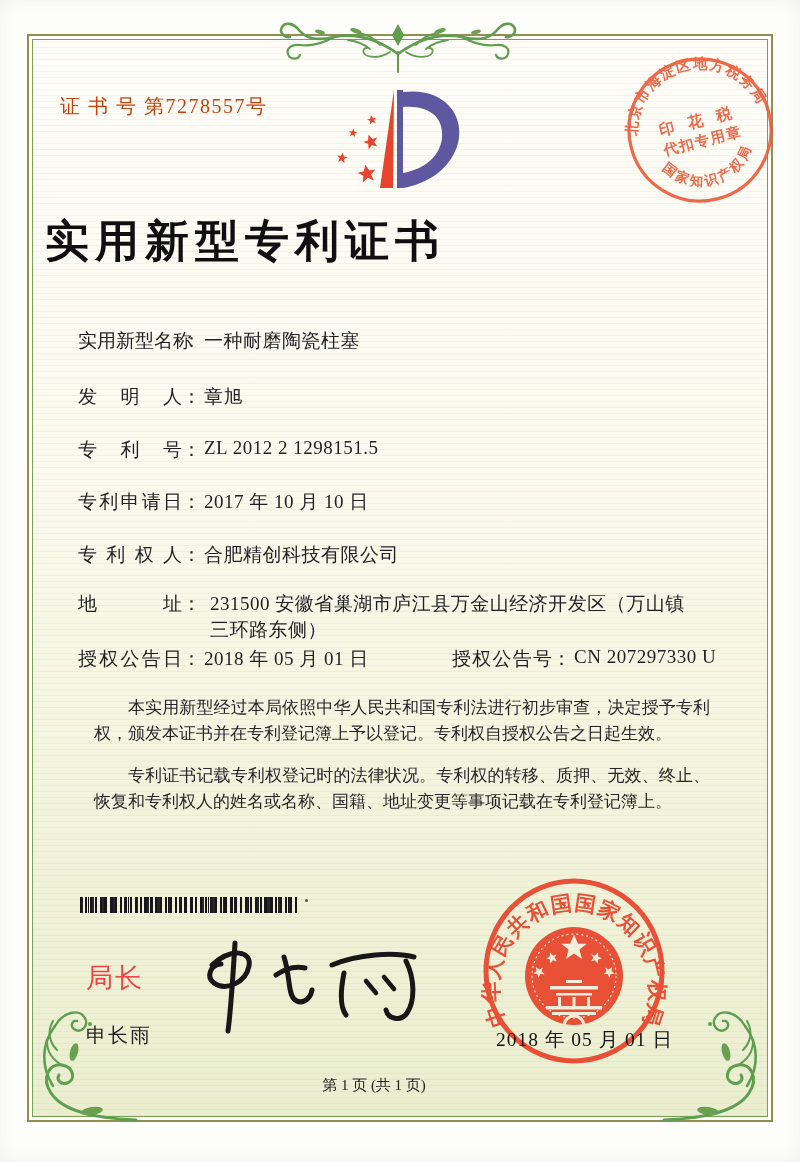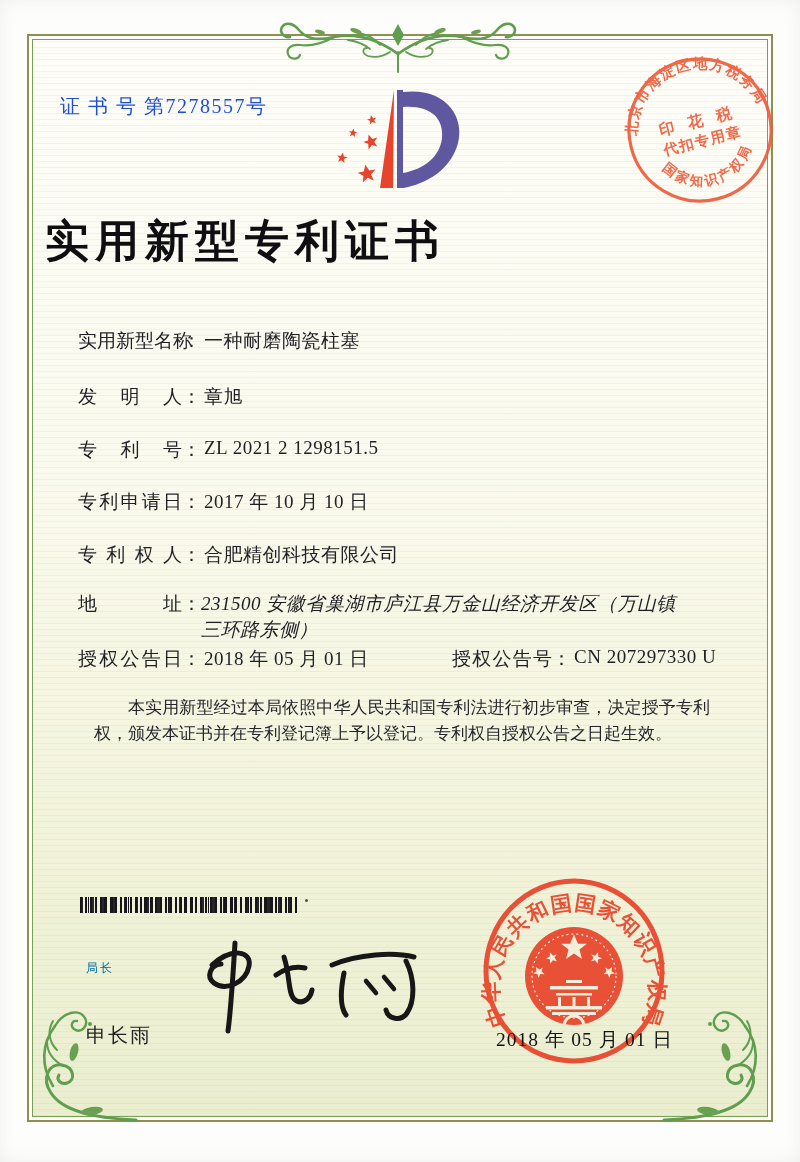--- a/index.html
+++ b/index.html
@@ -20,56 +20,56 @@
     border:1px solid #76a058;
   }
   .texture {
     position:absolute; left:4px; top:4px; right:4px; bottom:4px;
     background:
       repeating-linear-gradient(0deg, rgba(150,175,100,.10) 0 1px, rgba(255,255,255,0) 1px 6px),
       linear-gradient(180deg, #fefdf8 0%, #fbfaee 40%, #f2f3da 75%, #eaeecf 100%);
   }
   
   .cert-no {
-    position:absolute; left:60px; top:93px; font-size:20px; color:#1d4ed8;
+    position:absolute; left:60px; top:93px; font-size:20px; color:#c2410c;
     letter-spacing:1.5px;
   }
   .title {
     position:absolute; left:27px; width:788px; top:212px; text-align:left;
     font-size:44px; font-weight:bold; color:#0f0f12; letter-spacing:6px;
     padding-left:18px;
   }
   .fields { position:absolute; left:78px; top:0; width:660px; }
   .frow { position:absolute; left:0; font-size:19px; color:#1f1f24; white-space:nowrap; }
   .flabel {
     display:inline-block; width:104px; text-align:justify; text-align-last:justify;
     vertical-align:top;
   }
   .fcolon { display:inline-block; vertical-align:top; }
   .fvalue { display:inline-block; margin-left:3px; vertical-align:top; letter-spacing:.5px; }
-  .addr-lines { display:inline-block; vertical-align:top; white-space:normal; width:500px; line-height:26px; letter-spacing:.5px;font-style:italic; }
+  .addr-lines { display:inline-block; margin-left:9px; vertical-align:top; white-space:normal; width:500px; line-height:26px; letter-spacing:.5px; }
   .grant-right { position:absolute; left:374px; top:0; white-space:nowrap; }
   .paras {
     position:absolute; left:78px; top:679px; width:648px;
     font-size:17px; line-height:26px; color:#26262a; text-align:justify;
   }
   .paras p { text-indent:2em; margin:16px; }
   
   .barcode {
     position:absolute; left:80px; top:897px; width:220px; height:16px;
     background-image:
       repeating-linear-gradient(90deg,#15151a 0 2px,rgba(0,0,0,0) 2px 5px),
       repeating-linear-gradient(90deg,#15151a 0 1px,rgba(0,0,0,0) 1px 8px),
       repeating-linear-gradient(90deg,rgba(21,21,26,.92) 0 3px,rgba(0,0,0,0) 3px 11px);
   }
   .barcode::after{
     content:""; position:absolute; right:-8px; top:2px; width:3px; height:3px;
     background:#55514a; border-radius:50%;
   }
-  .signer-title { position:absolute; left:86px; top:960px; font-size:12px; color:#0369a1; font-family:Liberation Mono, monospace; letter-spacing:2px; }
+  .signer-title { position:absolute; left:86px; top:960px; font-size:27px; color:#ef4444; font-family:Liberation Mono, monospace; letter-spacing:2px; }
   .signer-name  { position:absolute; left:86px; top:998px; font-size:20px; color:#222; font-family:"Liberation Sans","DejaVu Sans",sans-serif; letter-spacing:2px;margin-top:24px; }
   .signature-svg { position:absolute; left:198px; top:935px; }
   .seal-svg { position:absolute; left:478px; top:876px; }
   .seal-date {
     position:absolute; left:496px; top:1026px; font-size:19.5px; color:#131313;
     letter-spacing:1px; white-space:nowrap;
   }
   .footer {
     position:absolute; left:0; right:52px; top:1076px; text-align:center;
     font-size:15px; color:#222;
@@ -166,41 +166,42 @@
   <div class="title">实用新型专利证书</div>
 
   <div class="fields">
     <div class="frow" style="top:328px">
       <span class="flabel">实用新型名称</span><span class="fcolon">：</span><span class="fvalue">一种耐磨陶瓷柱塞</span>
     </div>
     <div class="frow" style="top:384px">
       <span class="flabel">发明人</span><span class="fcolon">：</span><span class="fvalue">章旭</span>
     </div>
     <div class="frow" style="top:437px">
-      <span class="flabel">专利号</span><span class="fcolon">：</span><span class="fvalue">ZL 2021 2 1298151.5</span>
+      <span class="flabel">专利号</span><span class="fcolon">：</span><span class="fvalue">ZL 2012 2 1298151.5</span>
     </div>
     <div class="frow" style="top:489px">
       <span class="flabel">专利申请日</span><span class="fcolon">：</span><span class="fvalue">2017 年 10 月 10 日</span>
     </div>
     <div class="frow" style="top:542px">
       <span class="flabel">专利权人</span><span class="fcolon">：</span><span class="fvalue">合肥精创科技有限公司</span>
     </div>
     <div class="frow" style="top:591px">
       <span class="flabel">地址</span><span class="fcolon">：</span><span class="addr-lines"><span>231500 安徽省巢湖市庐江县万金山经济开发区（万山镇</span><br><span>三环路东侧）</span></span>
     </div>
     <div class="frow" style="top:646px">
       <span class="flabel">授权公告日</span><span class="fcolon">：</span><span class="fvalue">2018 年 05 月 01 日</span>
       <span class="grant-right">
         <span class="flabel" style="width:100px">授权公告号</span><span class="fcolon">：</span><span class="fvalue">CN 207297330 U</span>
       </span>
     </div>
   </div>
 
   <div class="paras">
     <p>本实用新型经过本局依照中华人民共和国专利法进行初步审查，决定授予专利权，颁发本证书并在专利登记簿上予以登记。专利权自授权公告之日起生效。</p>
+    <p>专利证书记载专利权登记时的法律状况。专利权的转移、质押、无效、终止、恢复和专利权人的姓名或名称、国籍、地址变更等事项记载在专利登记簿上。</p>
   </div>
 
   <div class="barcode"></div>
 
   <div class="signer-title">局长</div>
   <div class="signer-name">申长雨</div>
 
   <svg class="signature-svg" width="230" height="100" viewBox="0 0 230 100">
     <g fill="none" stroke="#171717" stroke-width="5" stroke-linecap="round" stroke-linejoin="round">
       <path d="M14,30 C34,12 54,16 51,31 C48,47 28,57 16,48 C8,42 12,30 23,29"></path>
@@ -247,14 +248,15 @@
             <rect x="74" y="136" width="44" height="3"></rect>
           </g>
           <circle cx="96" cy="150" r="10" fill="none" stroke="#f6eedc" stroke-width="3"></circle>
         </g>
       </g>
     </g>
   </svg>
 
   <div class="seal-date">2018 年 05 月 01 日</div>
 
+  <div class="footer">第 1 页 (共 1 页)</div>
 
 </div>
 
 </body></html>

